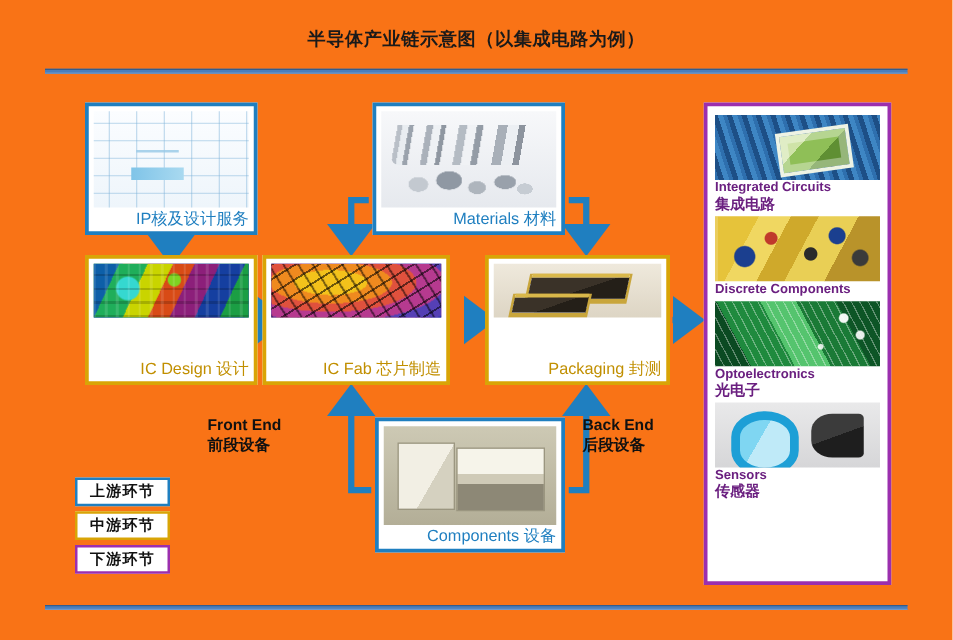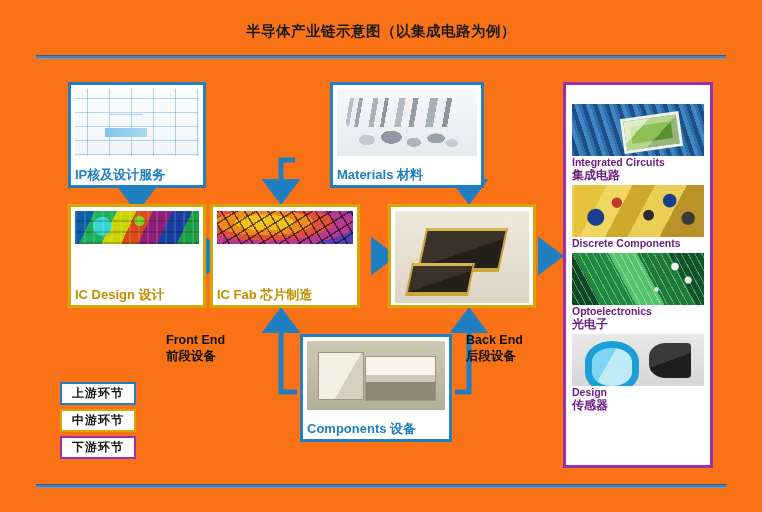--- a/index.html
+++ b/index.html
@@ -37,23 +37,23 @@
     padding: 4px 4px 2px 4px;
     display: flex; flex-direction: column;
     align-items: center; justify-content: flex-start;
   }
   .node.gold { border-color: #d9a406; gap: 32px; }
   .node .thumb {
     width: 100%; flex: 1 1 auto; min-height: 0;
     border: 0; overflow: hidden; position: relative;
   }
   .node .caption {
-    width: 100%; text-align: left;
-    font-size: 13px; font-weight: bold;
-    padding-top: 12px; line-height: 1.15;
+    width: 100%; text-align: right;
+    font-size: 13px; font-weight: normal;
+    padding-top: 2px; line-height: 1.15;
     white-space: nowrap;
   }
   .cap-blue { color: #1f7fc0; }
   .cap-gold { color: #c18f00; }
 
   
   .art-ip {
     background:
       linear-gradient(90deg, rgba(120,175,215,.55) 1px, transparent 1px) 12px 8px/22px 100%,
       linear-gradient(0deg, rgba(120,175,215,.5) 1px, transparent 1px) 0 10px/100% 14px,
@@ -140,21 +140,21 @@
     background:
       linear-gradient(180deg,#f6f4ea 0 42%, #cfcab7 42% 58%, #8d8876 58% 100%);
     border: 1px solid #9b9680;
   }
 
   
   .panel-down {
     position: absolute;
     border: 3px solid #9b2fae;
     background: #ffffff;
-    padding: 19px 6px;
+    padding: 7px 6px;
     display: flex; flex-direction: column; gap: 3px;
   }
   .prod { display: flex; flex-direction: column; }
   .prod .pthumb { width: 100%; height: 52px; position: relative; overflow: hidden; }
   .prod .pname {
     font-size: 10.5px; font-weight: bold; color: #6b2080;
     line-height: 1.12; margin-top: 1px; white-space: nowrap;
   }
   .prod .pname-cn { font-size: 12px; font-weight: bold; color: #6b2080; line-height: 1.12; }
 
@@ -265,37 +265,38 @@
       <path d="M297,392 L281,392 L281,322" marker-end="url(#ah-up)"></path>
       <path d="M455,392 L469,392 L469,322" marker-end="url(#ah-up)"></path>
     </g>
   </svg>
 
   <div class="node" style="left:68px; top:82px; width:138px; height:106px;">
     <div class="thumb art-ip"></div>
     <div class="caption cap-blue">IP核及设计服务</div>
   </div>
 
-  <div class="node" style="left:298px; top:82px; width:154px; height:106px;margin-left:32px;">
+  <div class="node" style="left:298px; top:82px; width:154px; height:106px;">
     <div class="thumb art-materials"></div>
     <div class="caption cap-blue">Materials 材料</div>
   </div>
 
   <div class="node gold" style="left:68px; top:204px; width:138px; height:104px;">
     <div class="thumb art-design"></div>
     <div class="caption cap-gold">IC Design 设计</div>
   </div>
 
   <div class="node gold" style="left:210px; top:204px; width:150px; height:104px;">
     <div class="thumb art-wafer"></div>
     <div class="caption cap-gold">IC Fab 芯片制造</div>
   </div>
 
   <div class="node gold" style="left:388px; top:204px; width:148px; height:104px;">
     <div class="thumb art-pack"></div>
+    <div class="caption cap-gold">Packaging 封测</div>
   </div>
 
   <div class="node" style="left:300px; top:334px; width:152px; height:108px;">
     <div class="thumb art-equip"></div>
     <div class="caption cap-blue">Components 设备</div>
   </div>
 
   <div class="stagelbl" style="left:166px; top:333px; width:120px;">
     <div>Front End</div>
     <div>前段设备</div>
@@ -319,21 +320,21 @@
     </div>
 
     <div class="prod">
       <div class="pthumb art-opto"></div>
       <div class="pname">Optoelectronics</div>
       <div class="pname-cn">光电子</div>
     </div>
 
     <div class="prod">
       <div class="pthumb art-sens"></div>
-      <div class="pname">Design</div>
+      <div class="pname">Sensors</div>
       <div class="pname-cn">传感器</div>
     </div>
 
   </div>
 
   <div class="legend" style="left:60px; top:382px;">
     <div class="lg">上游环节</div>
     <div class="lg gold">中游环节</div>
     <div class="lg purple">下游环节</div>
   </div>

